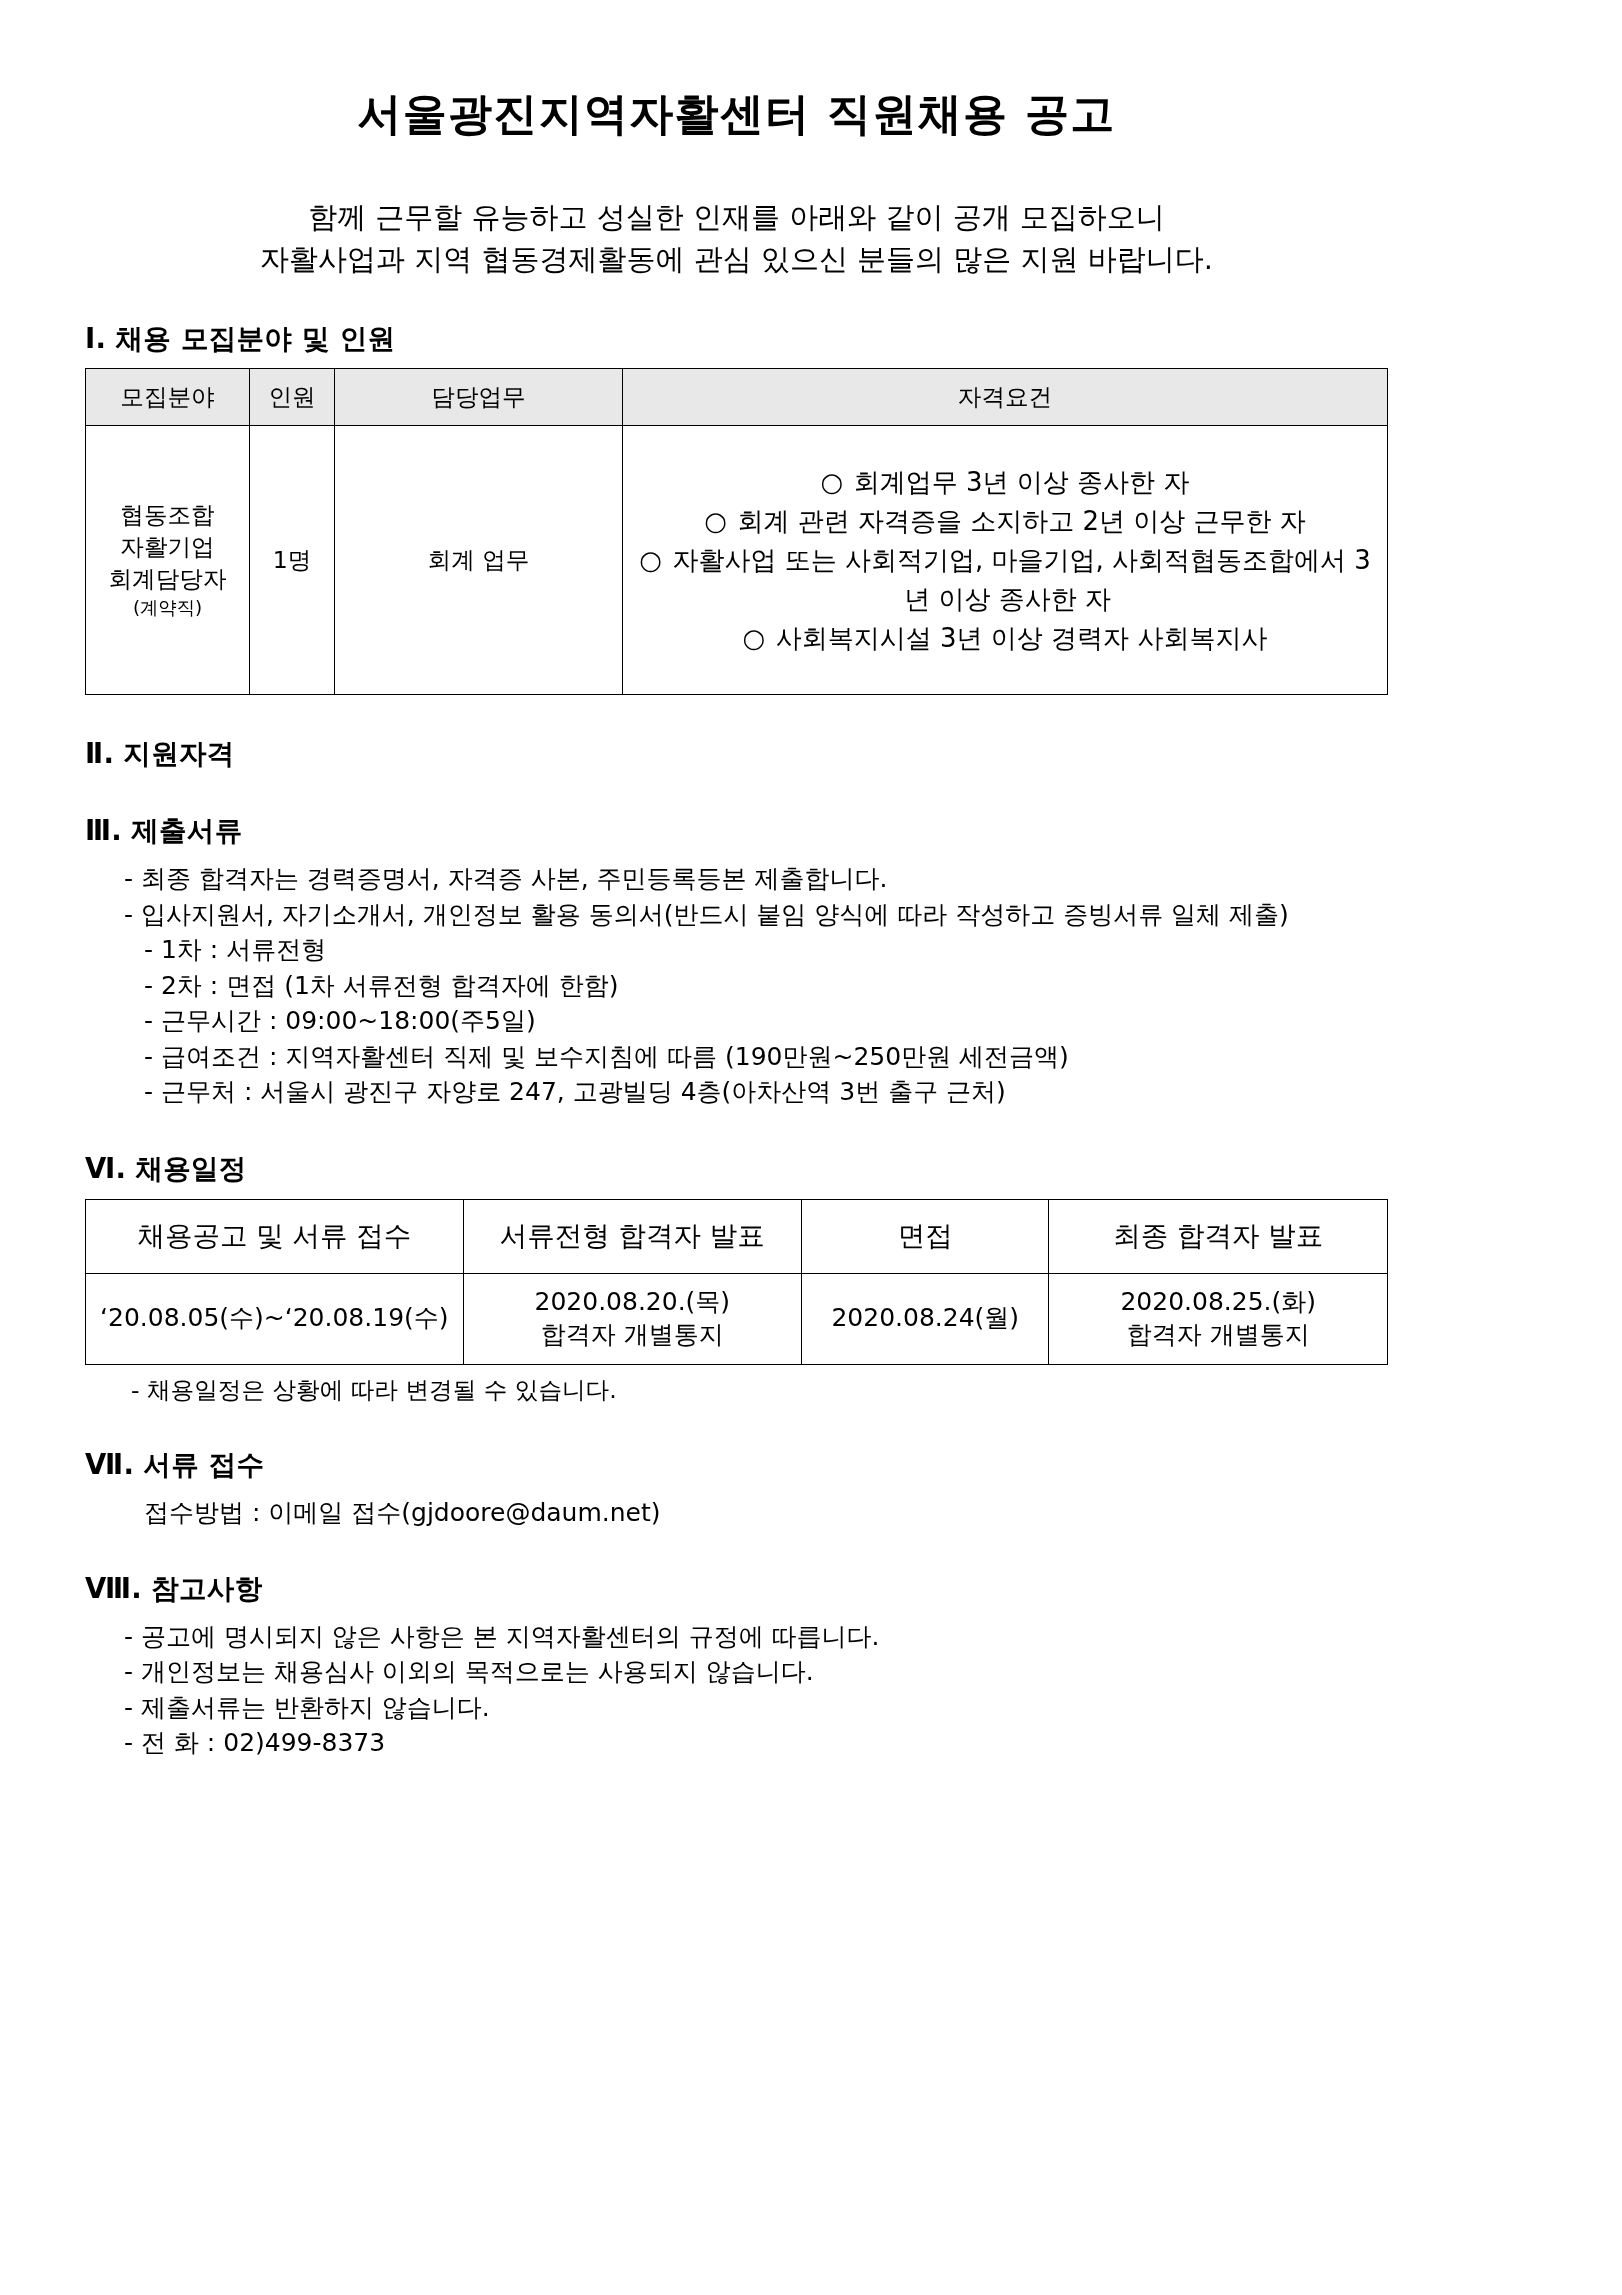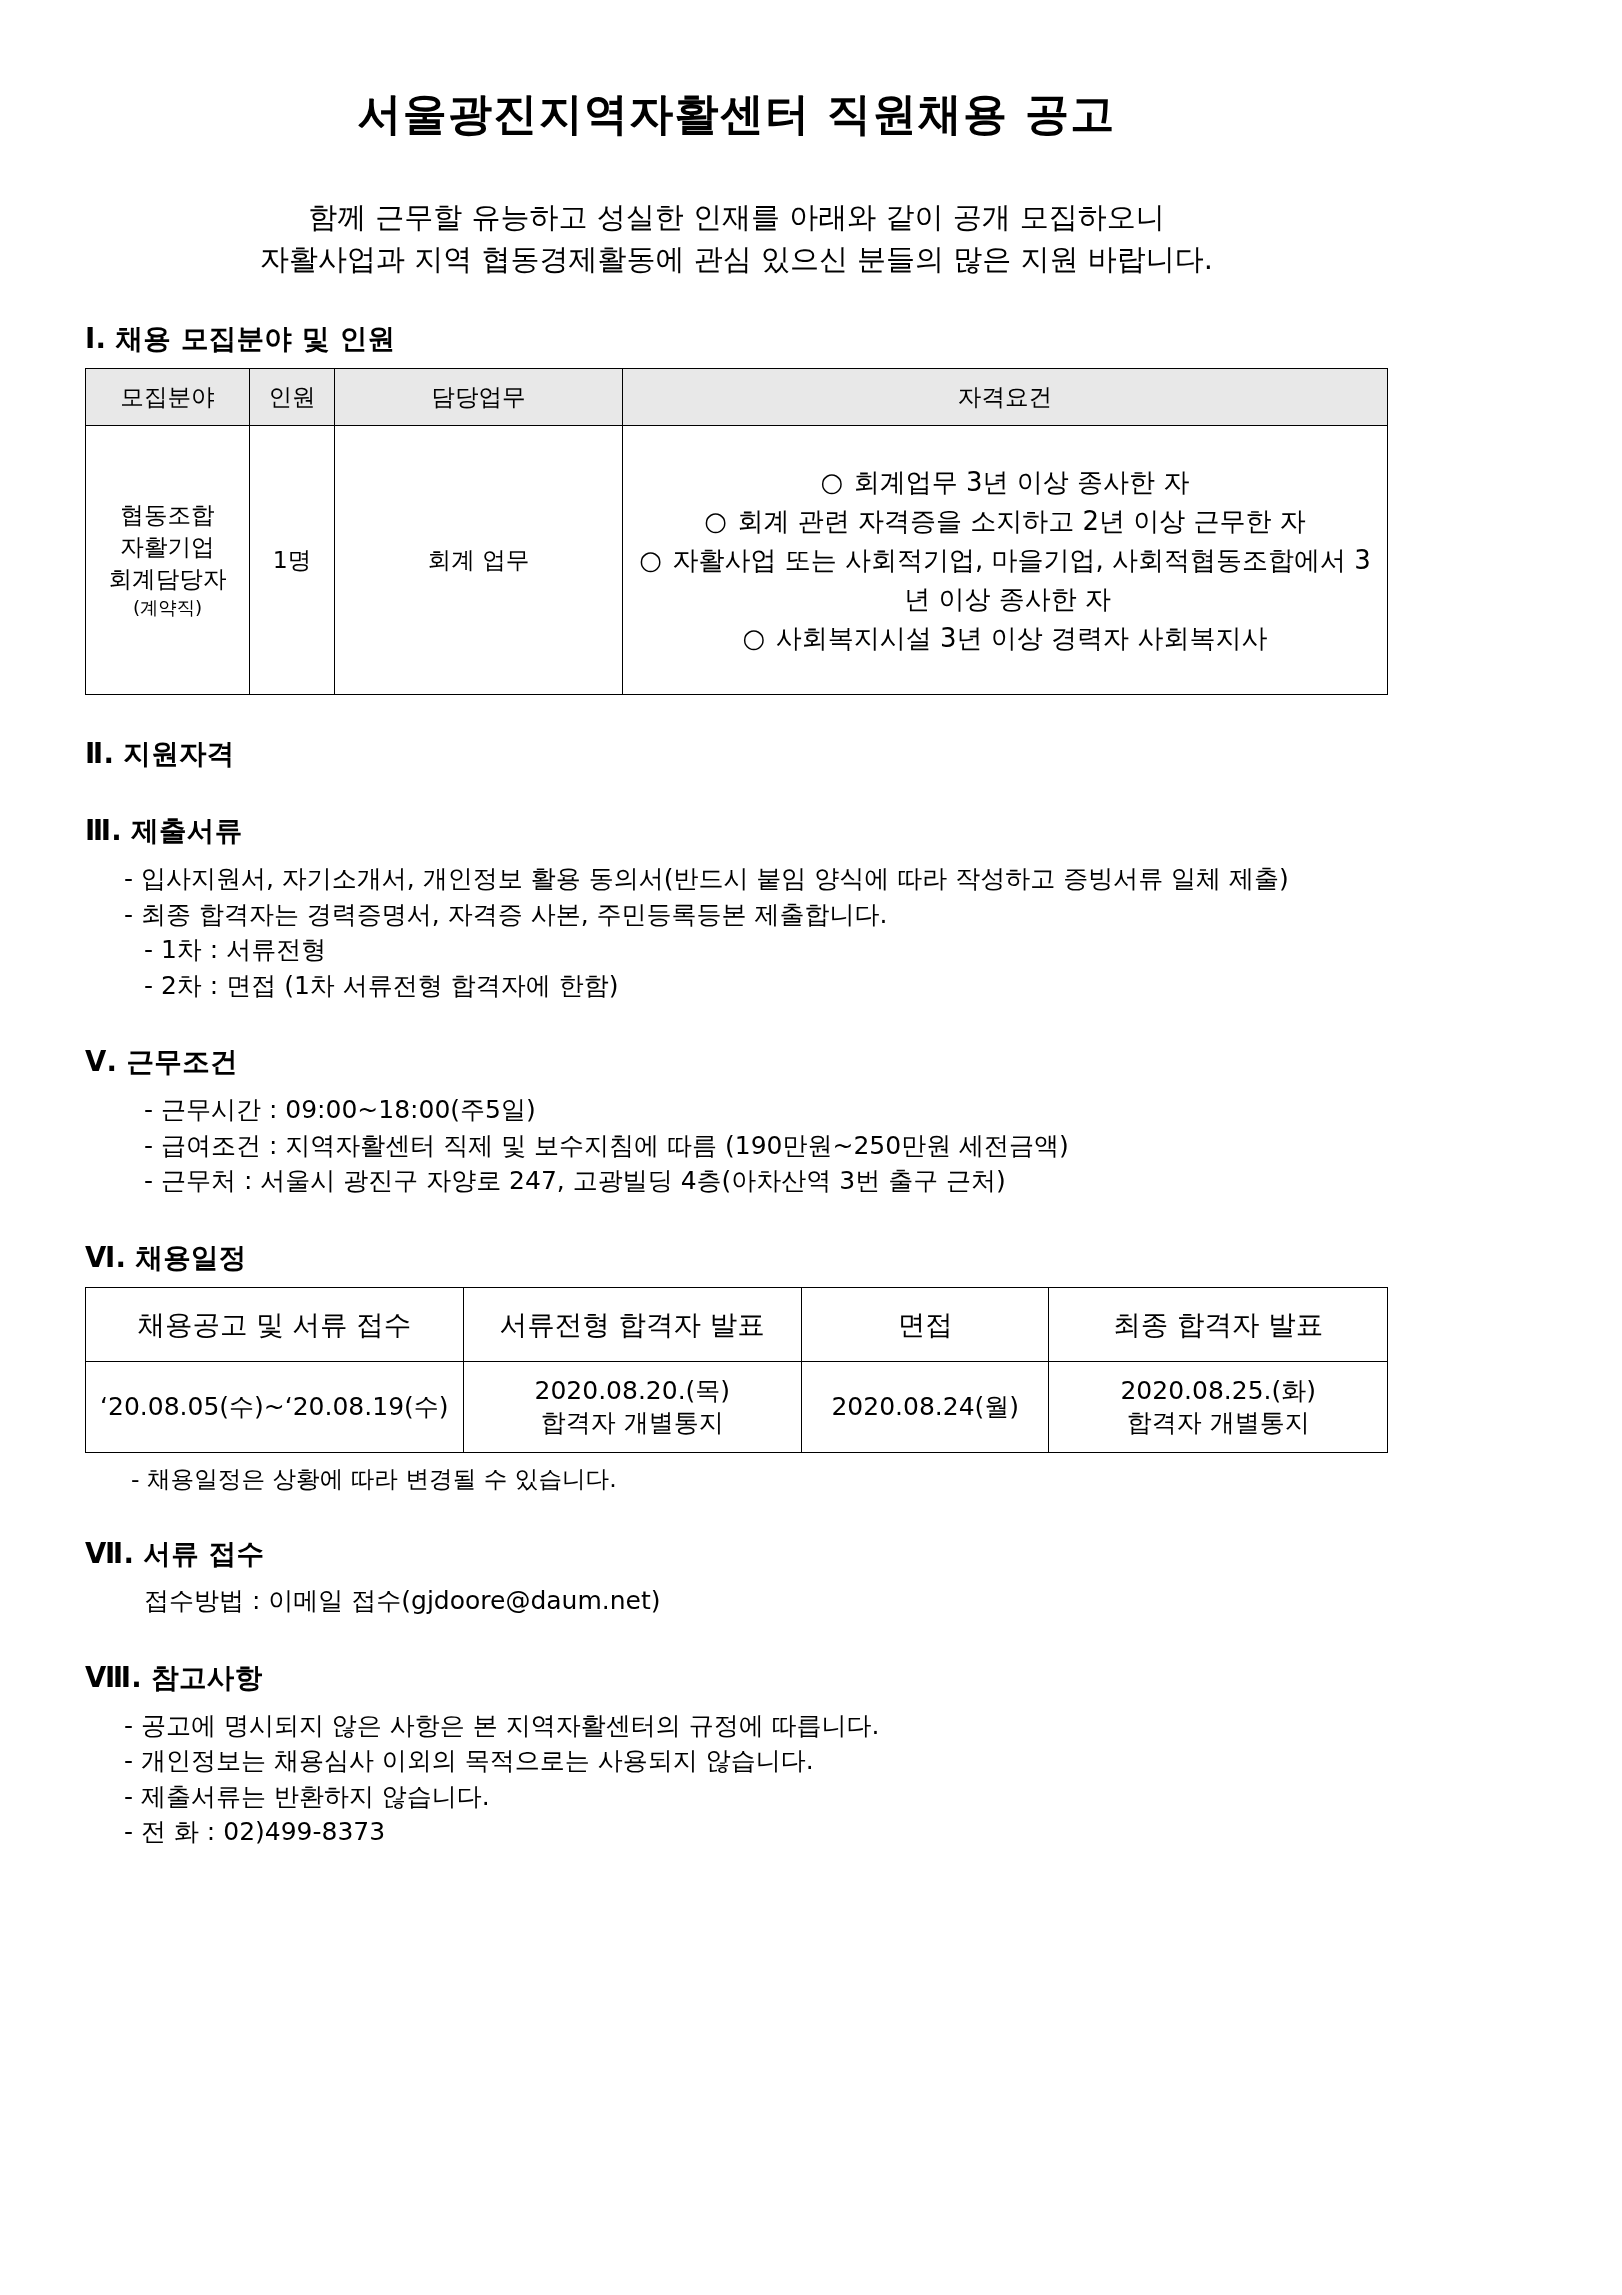--- a/index.html
+++ b/index.html
@@ -171,32 +171,29 @@
   </div>
 
   <div class="sec-head">
     <span class="rn">Ⅱ.</span><span>지원자격</span>
   </div>
 
   <div class="sec-head">
     <span class="rn">Ⅲ.</span><span>제출서류</span>
   </div>
   <div>
+    <div class="line ind1">- 최종 합격자는 경력증명서, 자격증 사본, 주민등록등본 제출합니다.</div>
     <div class="line ind1">- 입사지원서, 자기소개서, 개인정보 활용 동의서(반드시 붙임 양식에 따라 작성하고 증빙서류 일체 제출)</div>
-    <div class="line ind1">- 최종 합격자는 경력증명서, 자격증 사본, 주민등록등본 제출합니다.</div>
   </div>
 
   <div>
     <div class="line ind2">- 1차 : 서류전형</div>
     <div class="line ind2">- 2차 : 면접 (1차 서류전형 합격자에 한함)</div>
   </div>
 
-  <div class="sec-head">
-    <span class="rn">Ⅴ.</span><span>근무조건</span>
-  </div>
   <div>
     <div class="line ind2">- 근무시간 : 09:00~18:00(주5일)</div>
     <div class="line ind2">- 급여조건 : 지역자활센터 직제 및 보수지침에 따름 (190만원~250만원 세전금액)</div>
     <div class="line ind2">- 근무처 : 서울시 광진구 자양로 247, 고광빌딩 4층(아차산역 3번 출구 근처)</div>
   </div>
 
   <div class="sec-head">
     <span class="rn">Ⅵ.</span><span>채용일정</span>
   </div>
   <div class="tbl-wrap">

